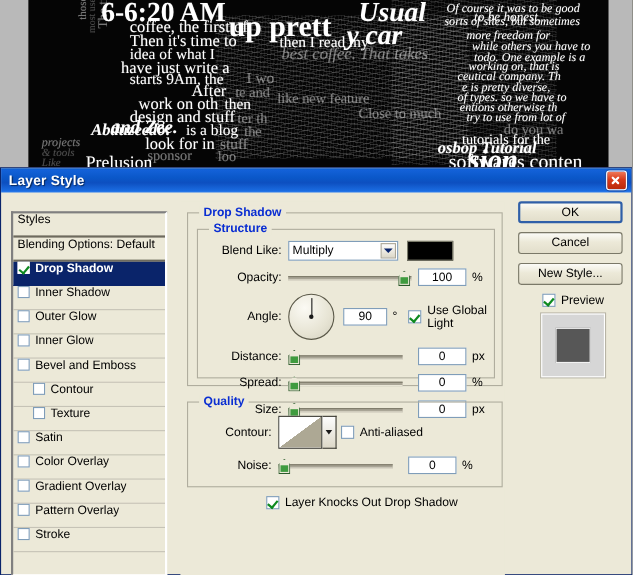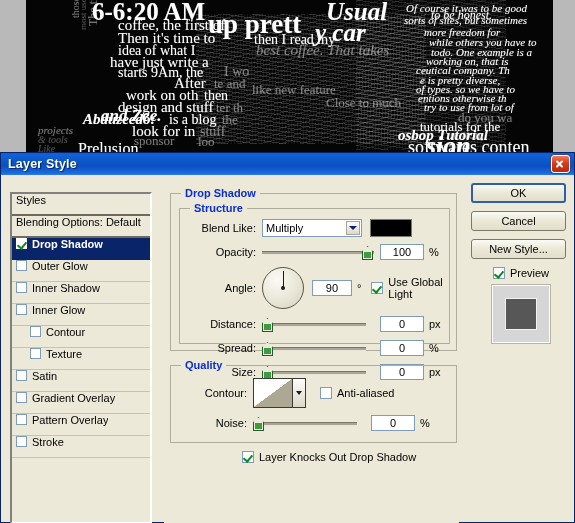--- a/index.html
+++ b/index.html
@@ -296,41 +296,49 @@
       <div class="srow hdr">
         <span class="lbl">Blending Options: Default</span>
       </div>
       <div id="effectrows">
           <div class="srow sel">
             <span class="cb on"></span>
             <span class="lbl">Drop Shadow</span>
           </div>
           <div class="srow">
             <span class="cb"></span>
+            <span class="lbl">Inner Shadow</span>
+          </div>
+          <div class="srow">
+            <span class="cb"></span>
             <span class="lbl">Outer Glow</span>
           </div>
           <div class="srow">
             <span class="cb"></span>
-            <span class="lbl">Inner Shadow</span>
-          </div>
-          <div class="srow">
-            <span class="cb"></span>
             <span class="lbl">Inner Glow</span>
           </div>
+          <div class="srow">
+            <span class="cb"></span>
+            <span class="lbl">Bevel and Emboss</span>
+          </div>
           <div class="srow indent">
             <span class="cb"></span>
             <span class="lbl">Contour</span>
           </div>
           <div class="srow indent">
             <span class="cb"></span>
             <span class="lbl">Texture</span>
           </div>
           <div class="srow">
             <span class="cb"></span>
             <span class="lbl">Satin</span>
+          </div>
+          <div class="srow">
+            <span class="cb"></span>
+            <span class="lbl">Color Overlay</span>
           </div>
           <div class="srow">
             <span class="cb"></span>
             <span class="lbl">Gradient Overlay</span>
           </div>
           <div class="srow">
             <span class="cb"></span>
             <span class="lbl">Pattern Overlay</span>
           </div>
           <div class="srow">
@@ -429,21 +437,21 @@
         <div class="frow" style="height:34px;margin-top:10px;">
           <span class="flab">Contour:</span>
           <div style="display:flex;align-items:center;">
             <div class="contourbox">
                 <div class="ramp"></div>
               </div>
             <div class="contourarrow">
                 <i class="caret sm"></i>
               </div>
           </div>
-          <label class="chk" style="margin-left:14px;">
+          <label class="chk" style="margin-left:4px;">
             <span class="cb"></span>
             <span>Anti-aliased</span>
           </label>
         </div>
 
         <div class="frow">
           <span class="flab">Noise:</span>
           <div class="slider" style="width:104px;">
             <div class="track"></div>
             <div class="thumb" style="left:0px;">

